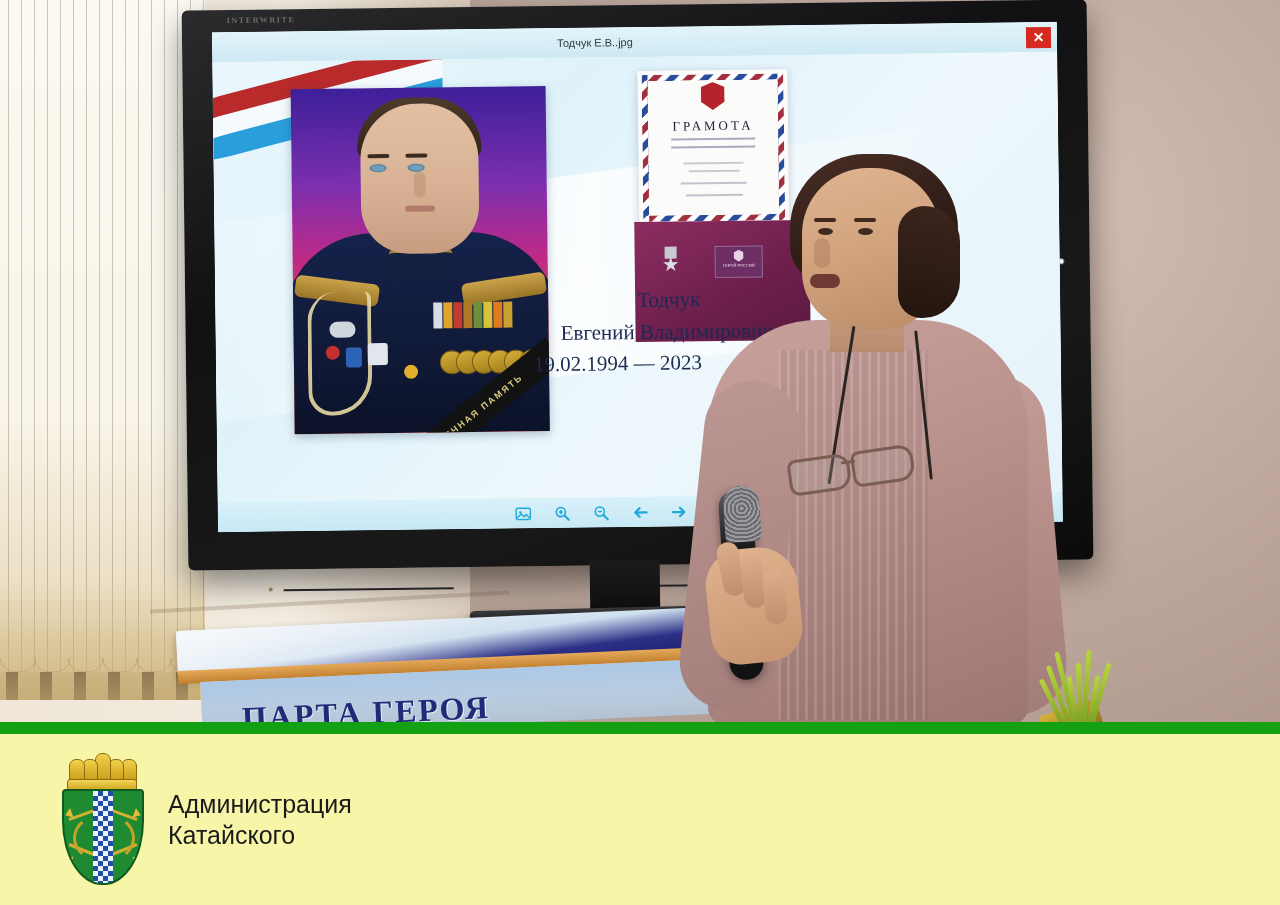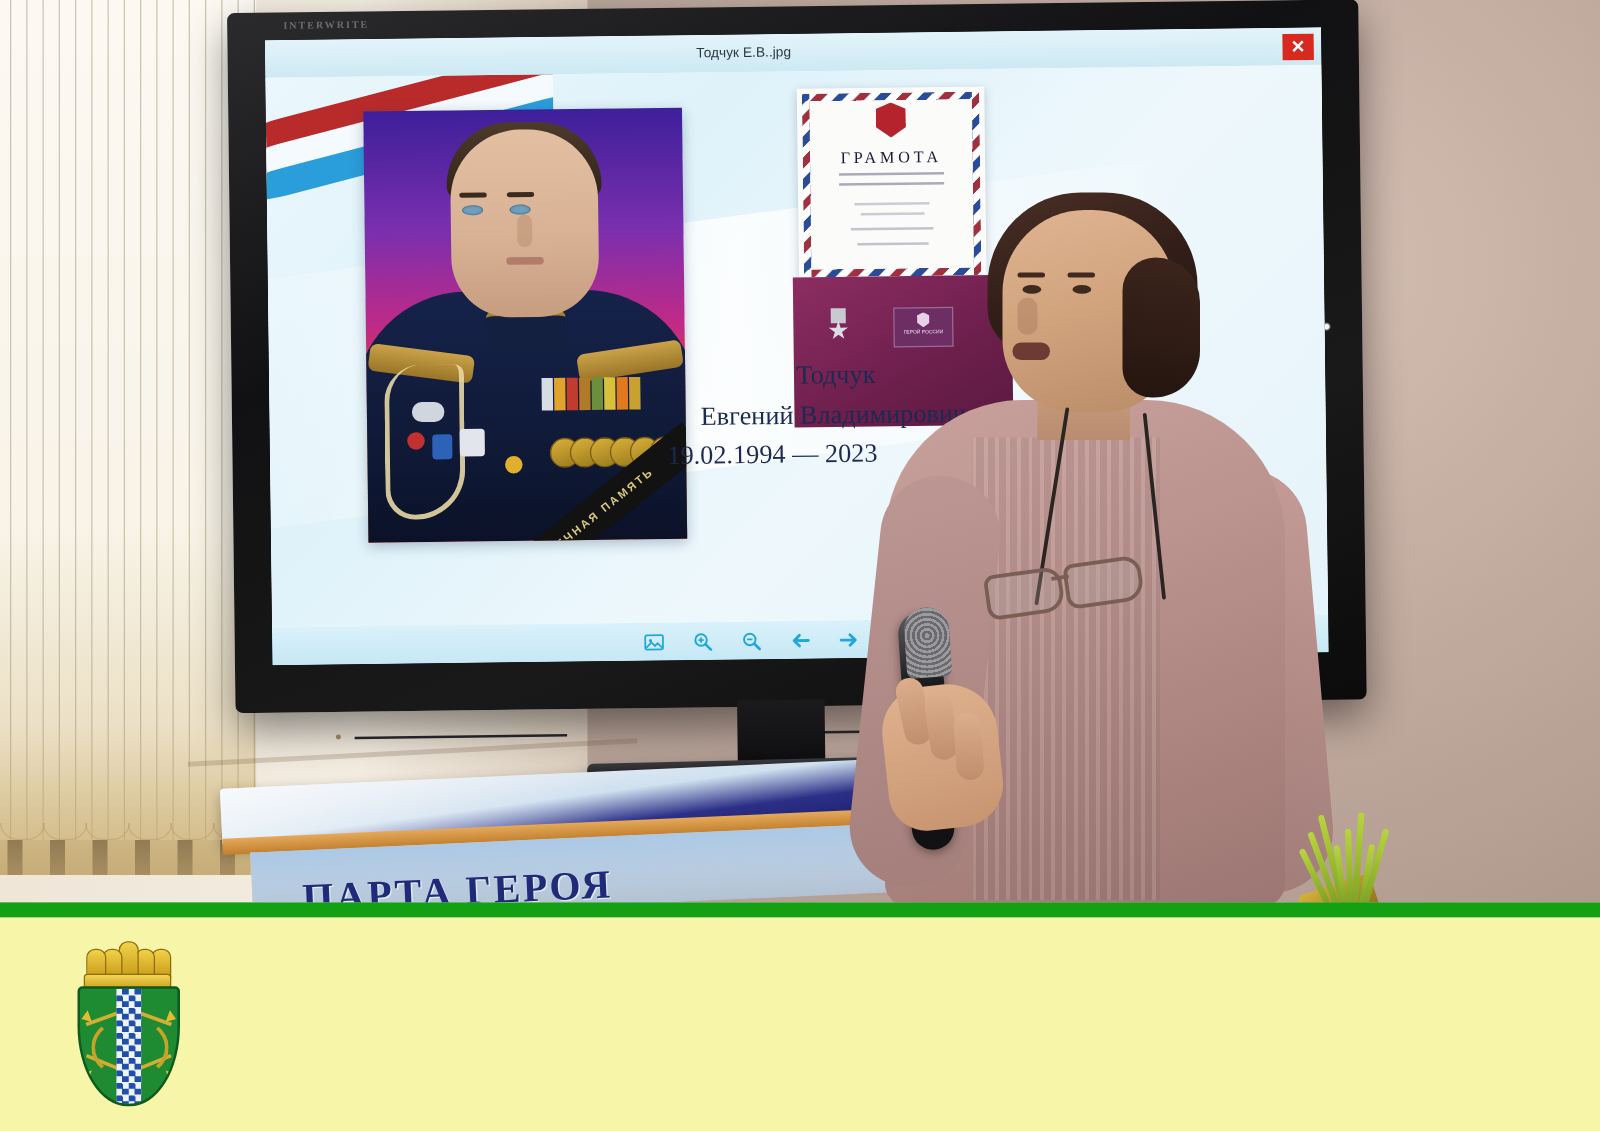--- a/index.html
+++ b/index.html
@@ -3,21 +3,21 @@
 <meta charset="utf-8">
 <title>Katayskiy District Administration — Parta Geroya event</title>
 <style>
   html,body{margin:0;padding:0;background:#fff;}
   body{font-family:"Liberation Sans",sans-serif;}
 
   .page{position:relative;width:1280px;height:905px;overflow:hidden;background:#cbb6ac;}
 
   
   .photo{position:absolute;left:0;top:0;width:1280px;height:722px;overflow:hidden;
-         background:#86efac;}
+         background:#fef9c3;}
 
   
   .wall-right{position:absolute;left:470px;top:0;width:810px;height:722px;
     background:linear-gradient(100deg,#cdb7ab 0%,#c9b1a5 40%,#c3a99c 100%);}
   .wall-right:after{content:"";position:absolute;inset:0;
     background:radial-gradient(ellipse at 70% 30%, rgba(255,240,232,.25), rgba(0,0,0,.10) 80%);}
 
   
   .wall-upper-left{position:absolute;left:0;top:0;width:480px;height:722px;
     background:linear-gradient(90deg,#efe6d8 0%,#f3ece0 60%,#d9cbbb 100%);}
@@ -518,16 +518,18 @@
           <div class="arrow" style="left:4px;top:58px;width:32px;transform:rotate(22deg);"></div>
           <div class="ah" style="left:1px;top:64px;transform:rotate(200deg);"></div>
           <div class="arrow" style="right:4px;top:58px;width:32px;transform:rotate(-22deg);"></div>
           <div class="ah" style="right:1px;top:64px;transform:rotate(-20deg);"></div>
           <div class="bow"></div>
           <div class="pale"></div>
         </div>
       </div>
 
       <div class="foot-text">
+        <div>Администрация</div>
+        <div>Катайского</div>
       </div>
     </div>
   </div>
 </div>
 
 </body></html>

